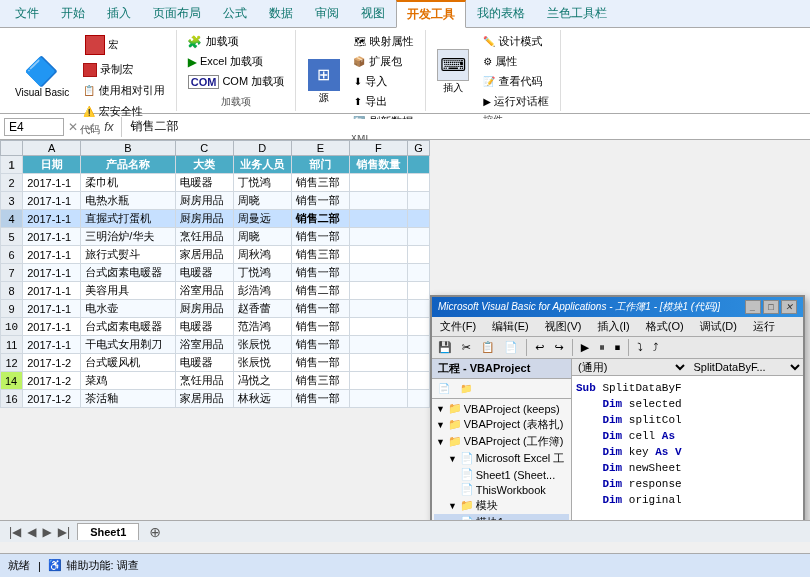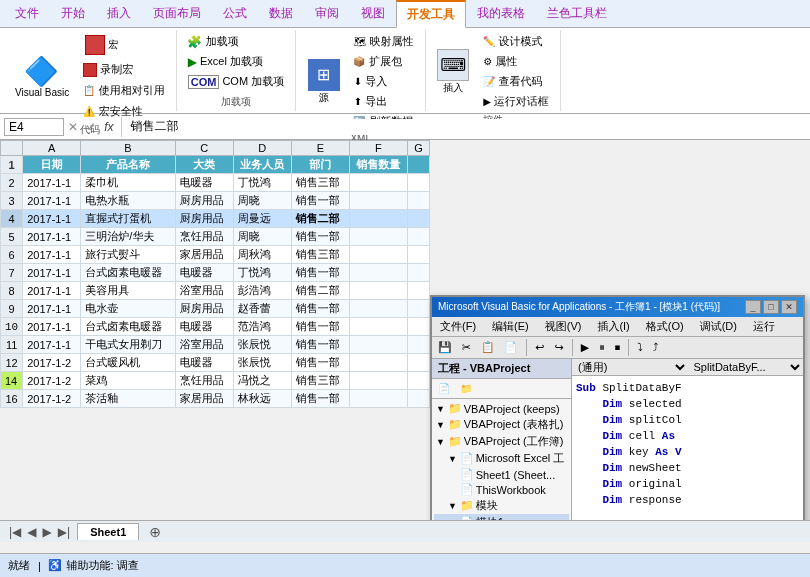--- a/index.html
+++ b/index.html
@@ -1,21 +1,21 @@
 <!DOCTYPE html>
 <html><head>
   <meta charset="utf-8">
   <style>
     * { box-sizing: border-box; margin: 0; padding: 0; }
     body { font-family: 'SimSun', 'Microsoft YaHei', Arial, sans-serif; font-size: 12px; background: #f0f0f0; width: 810px; height: 577px; overflow: hidden; }
 
     
     .ribbon { background: #d6e4f7; border-bottom: 1px solid #aaa; }
     .ribbon-tabs { display: flex; background: #e8f0fb; border-bottom: 1px solid #aaa; padding: 0 4px; }
-    .ribbon-tab { padding: 4px 10px; font-size: 12px; cursor: pointer; color: #a21caf; border: 1px solid transparent; }
+    .ribbon-tab { padding: 4px 10px; font-size: 12px; cursor: pointer; color: #0f766e; border: 1px solid transparent; }
     .ribbon-tab.active { background: #fff; border-top: 2px solid #e07000; border-left: 1px solid #aaa; border-right: 1px solid #aaa; border-bottom: 1px solid #fff; margin-bottom: -1px; color: #e07000; font-weight: bold; }
 
     .ribbon-content { display: flex; align-items: stretch; padding: 2px 4px; background: #fff; min-height: 85px; }
     .ribbon-group { display: flex; flex-direction: column; align-items: center; border-right: 1px solid #ddd; padding: 2px 6px; min-width: 60px; }
     .ribbon-group-items { display: flex; flex: 1; align-items: center; gap: 4px; }
     .ribbon-group-label { font-size: 10px; color: #555; padding-top: 2px; text-align: center; }
 
     .ribbon-btn { display: flex; flex-direction: column; align-items: center; cursor: pointer; padding: 2px 4px; border: 1px solid transparent; border-radius: 2px; min-width: 36px; }
     .ribbon-btn .icon { width: 32px; height: 32px; display: flex; align-items: center; justify-content: center; font-size: 20px; }
     .ribbon-btn .label { font-size: 10px; text-align: center; white-space: nowrap; }
@@ -33,21 +33,21 @@
     
     .spreadsheet { flex: 1; overflow: hidden; }
     table.sheet { border-collapse: collapse; width: 100%; }
     table.sheet th { background: #e8edf2; border: 1px solid #b0b8c0; padding: 1px 4px; text-align: center; font-weight: normal; font-size: 11px; min-width: 20px; }
     table.sheet td { border: 1px solid #d0d8e0; padding: 1px 4px; font-size: 11px; white-space: nowrap; min-width: 20px; }
     table.sheet .selected { background: #c6e0ff; }
     table.sheet .header-row td { background: #4bacc6; color: white; font-weight: bold; text-align: center; }
 
     
     .vba-window { position: absolute; top: 155px; left: 430px; width: 375px; height: 380px; background: #f0f0f0; border: 2px solid #888; box-shadow: 3px 3px 8px rgba(0,0,0,0.3); display: flex; flex-direction: column; z-index: 10; }
-    .vba-titlebar { background: linear-gradient(to right, #1060c0, #3090e0); color: white; padding: 3px 6px; display: flex; justify-content: space-between; align-items: center; font-size: 12px; }
+    .vba-titlebar { background: linear-gradient(to right, #1060c0, #3090e0); color: white; padding: 3px 6px; display: flex; justify-content: space-between; align-items: center; font-size: 12px; font-style: italic; }
     .vba-title-text { font-size: 11px; }
     .vba-title-btns { display: flex; gap: 2px; }
     .vba-title-btn { width: 16px; height: 14px; background: #c0c0c0; border: 1px solid #888; font-size: 9px; display: flex; align-items: center; justify-content: center; cursor: pointer; color: #333; }
 
     .vba-menubar { display: flex; background: #e8e8e8; border-bottom: 1px solid #aaa; }
     .vba-menu-item { padding: 2px 8px; font-size: 11px; cursor: pointer; }
 
     .vba-toolbar { display: flex; background: #e8e8e8; border-bottom: 1px solid #aaa; padding: 2px; gap: 2px; }
     .vba-tool-btn { padding: 1px 3px; border: 1px solid transparent; cursor: pointer; font-size: 11px; }
 
@@ -466,22 +466,22 @@
             <option>SplitDataByF...</option>
           </select>
         </div>
         <div class="vba-code">
           <div class="code-line"><span class="kw">Sub</span> SplitDataByF</div>
           <div class="code-line">    <span class="kw">Dim</span> selected</div>
           <div class="code-line">    <span class="kw">Dim</span> splitCol</div>
           <div class="code-line">    <span class="kw">Dim</span> cell <span class="kw">As</span></div>
           <div class="code-line">    <span class="kw">Dim</span> key <span class="kw">As V</span></div>
           <div class="code-line">    <span class="kw">Dim</span> newSheet</div>
+          <div class="code-line">    <span class="kw">Dim</span> response</div>
           <div class="code-line">    <span class="kw">Dim</span> original</div>
-          <div class="code-line">    <span class="kw">Dim</span> response</div>
           <div class="code-line"></div>
 
         </div>
       </div>
     </div>
   </div>
 </div>
 
 <div class="sheet-tabs">
   <div style="display:flex;font-size:12px;color:#555;padding:0 4px;">

